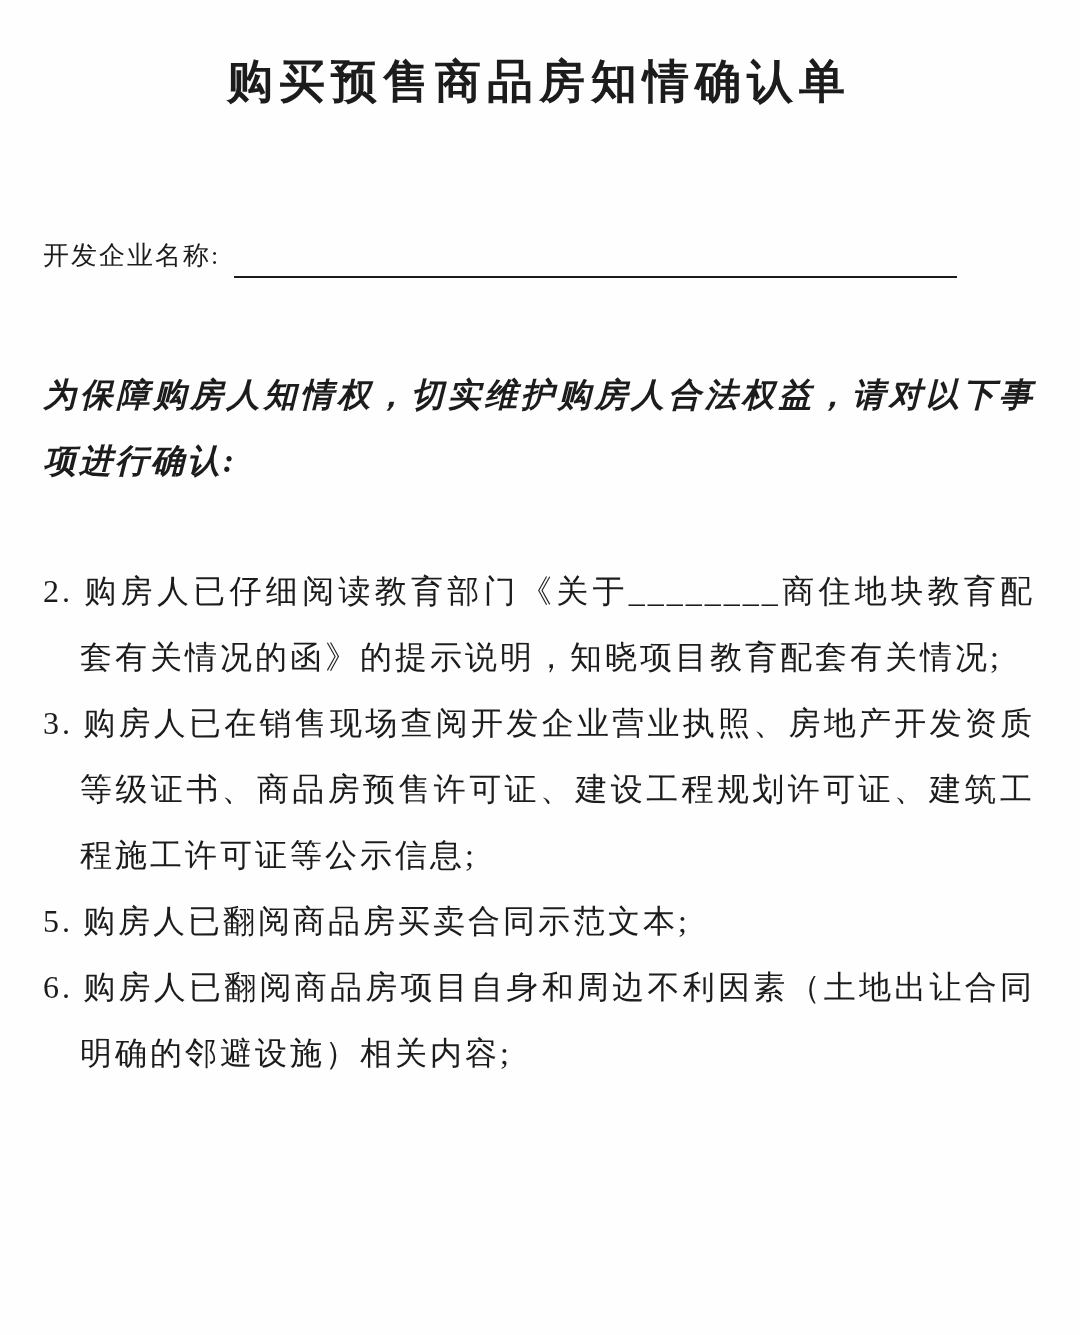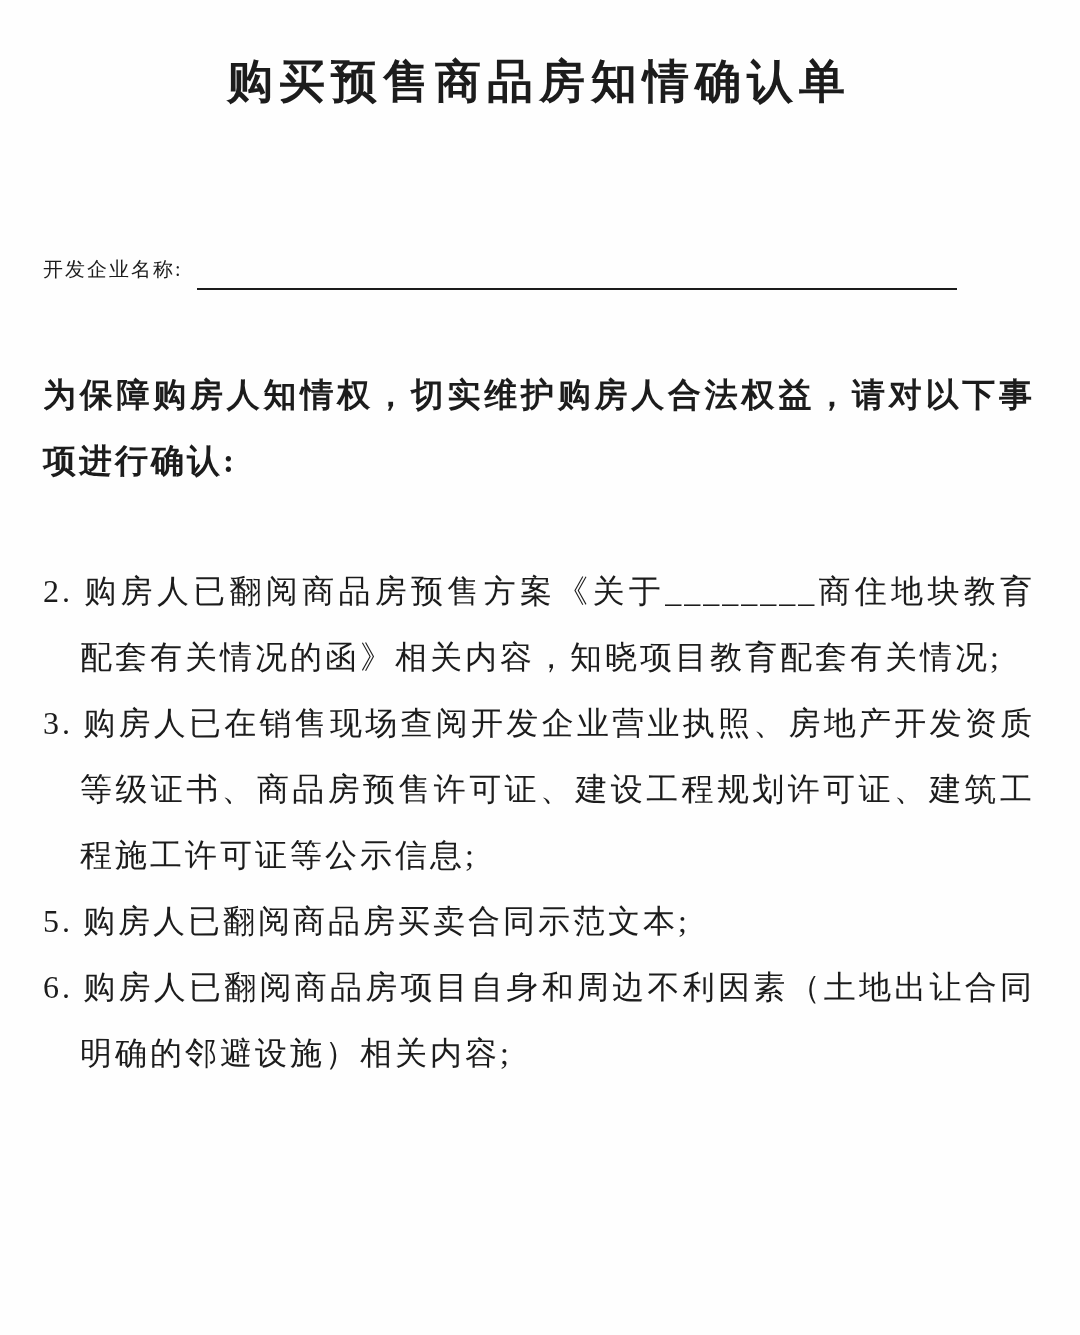--- a/index.html
+++ b/index.html
@@ -32,23 +32,23 @@
     font-weight: bold;
     letter-spacing: 6px;
   }
 
   .fields {
     margin-top: 126px;
   }
 
   .field-row {
     display: flex;
-    align-items: center;
+    align-items: flex-start;
     height: 64px;
-    font-size: 20px;
+    font-size: 26px;
     letter-spacing: 2px;
   }
 
   .field-label {
     white-space: nowrap;
     padding-bottom: 2px;
   }
 
   .field-blank {
     flex: 1;
@@ -59,20 +59,21 @@
   }
 
   .intro {
     margin-top: 60px;
     font-size: 33px;
     font-weight: bold;
     line-height: 66px;
     letter-spacing: 3px;
     text-align: justify;
     text-justify: inter-character;
+    font-style: italic;
   }
 
   .items {
     margin-top: 64px;
   }
 
   .item {
     font-size: 32px;
     line-height: 66px;
     letter-spacing: 3px;
@@ -102,21 +103,21 @@
 
 
   </div>
 
   <p class="intro">为保障购房人知情权，切实维护购房人合法权益，请对以下事项进行确认:</p>
 
   <div class="items">
 
 
     <p class="item">
-      <span class="item-num">2.</span><span>购房人已翻阅商品房预售方案《关于________商住地块教育配套有关情况的函》相关内容，知晓项目教育配套有关情况;</span>
+      <span class="item-num">2.</span><span>购房人已仔细阅读教育部门《关于________商住地块教育配套有关情况的函》的提示说明，知晓项目教育配套有关情况;</span>
     </p>
 
     <p class="item">
       <span class="item-num">3.</span><span>购房人已在销售现场查阅开发企业营业执照、房地产开发资质等级证书、商品房预售许可证、建设工程规划许可证、建筑工程施工许可证等公示信息;</span>
     </p>
 
 
     <p class="item">
       <span class="item-num">5.</span><span>购房人已翻阅商品房买卖合同示范文本;</span>
     </p>

